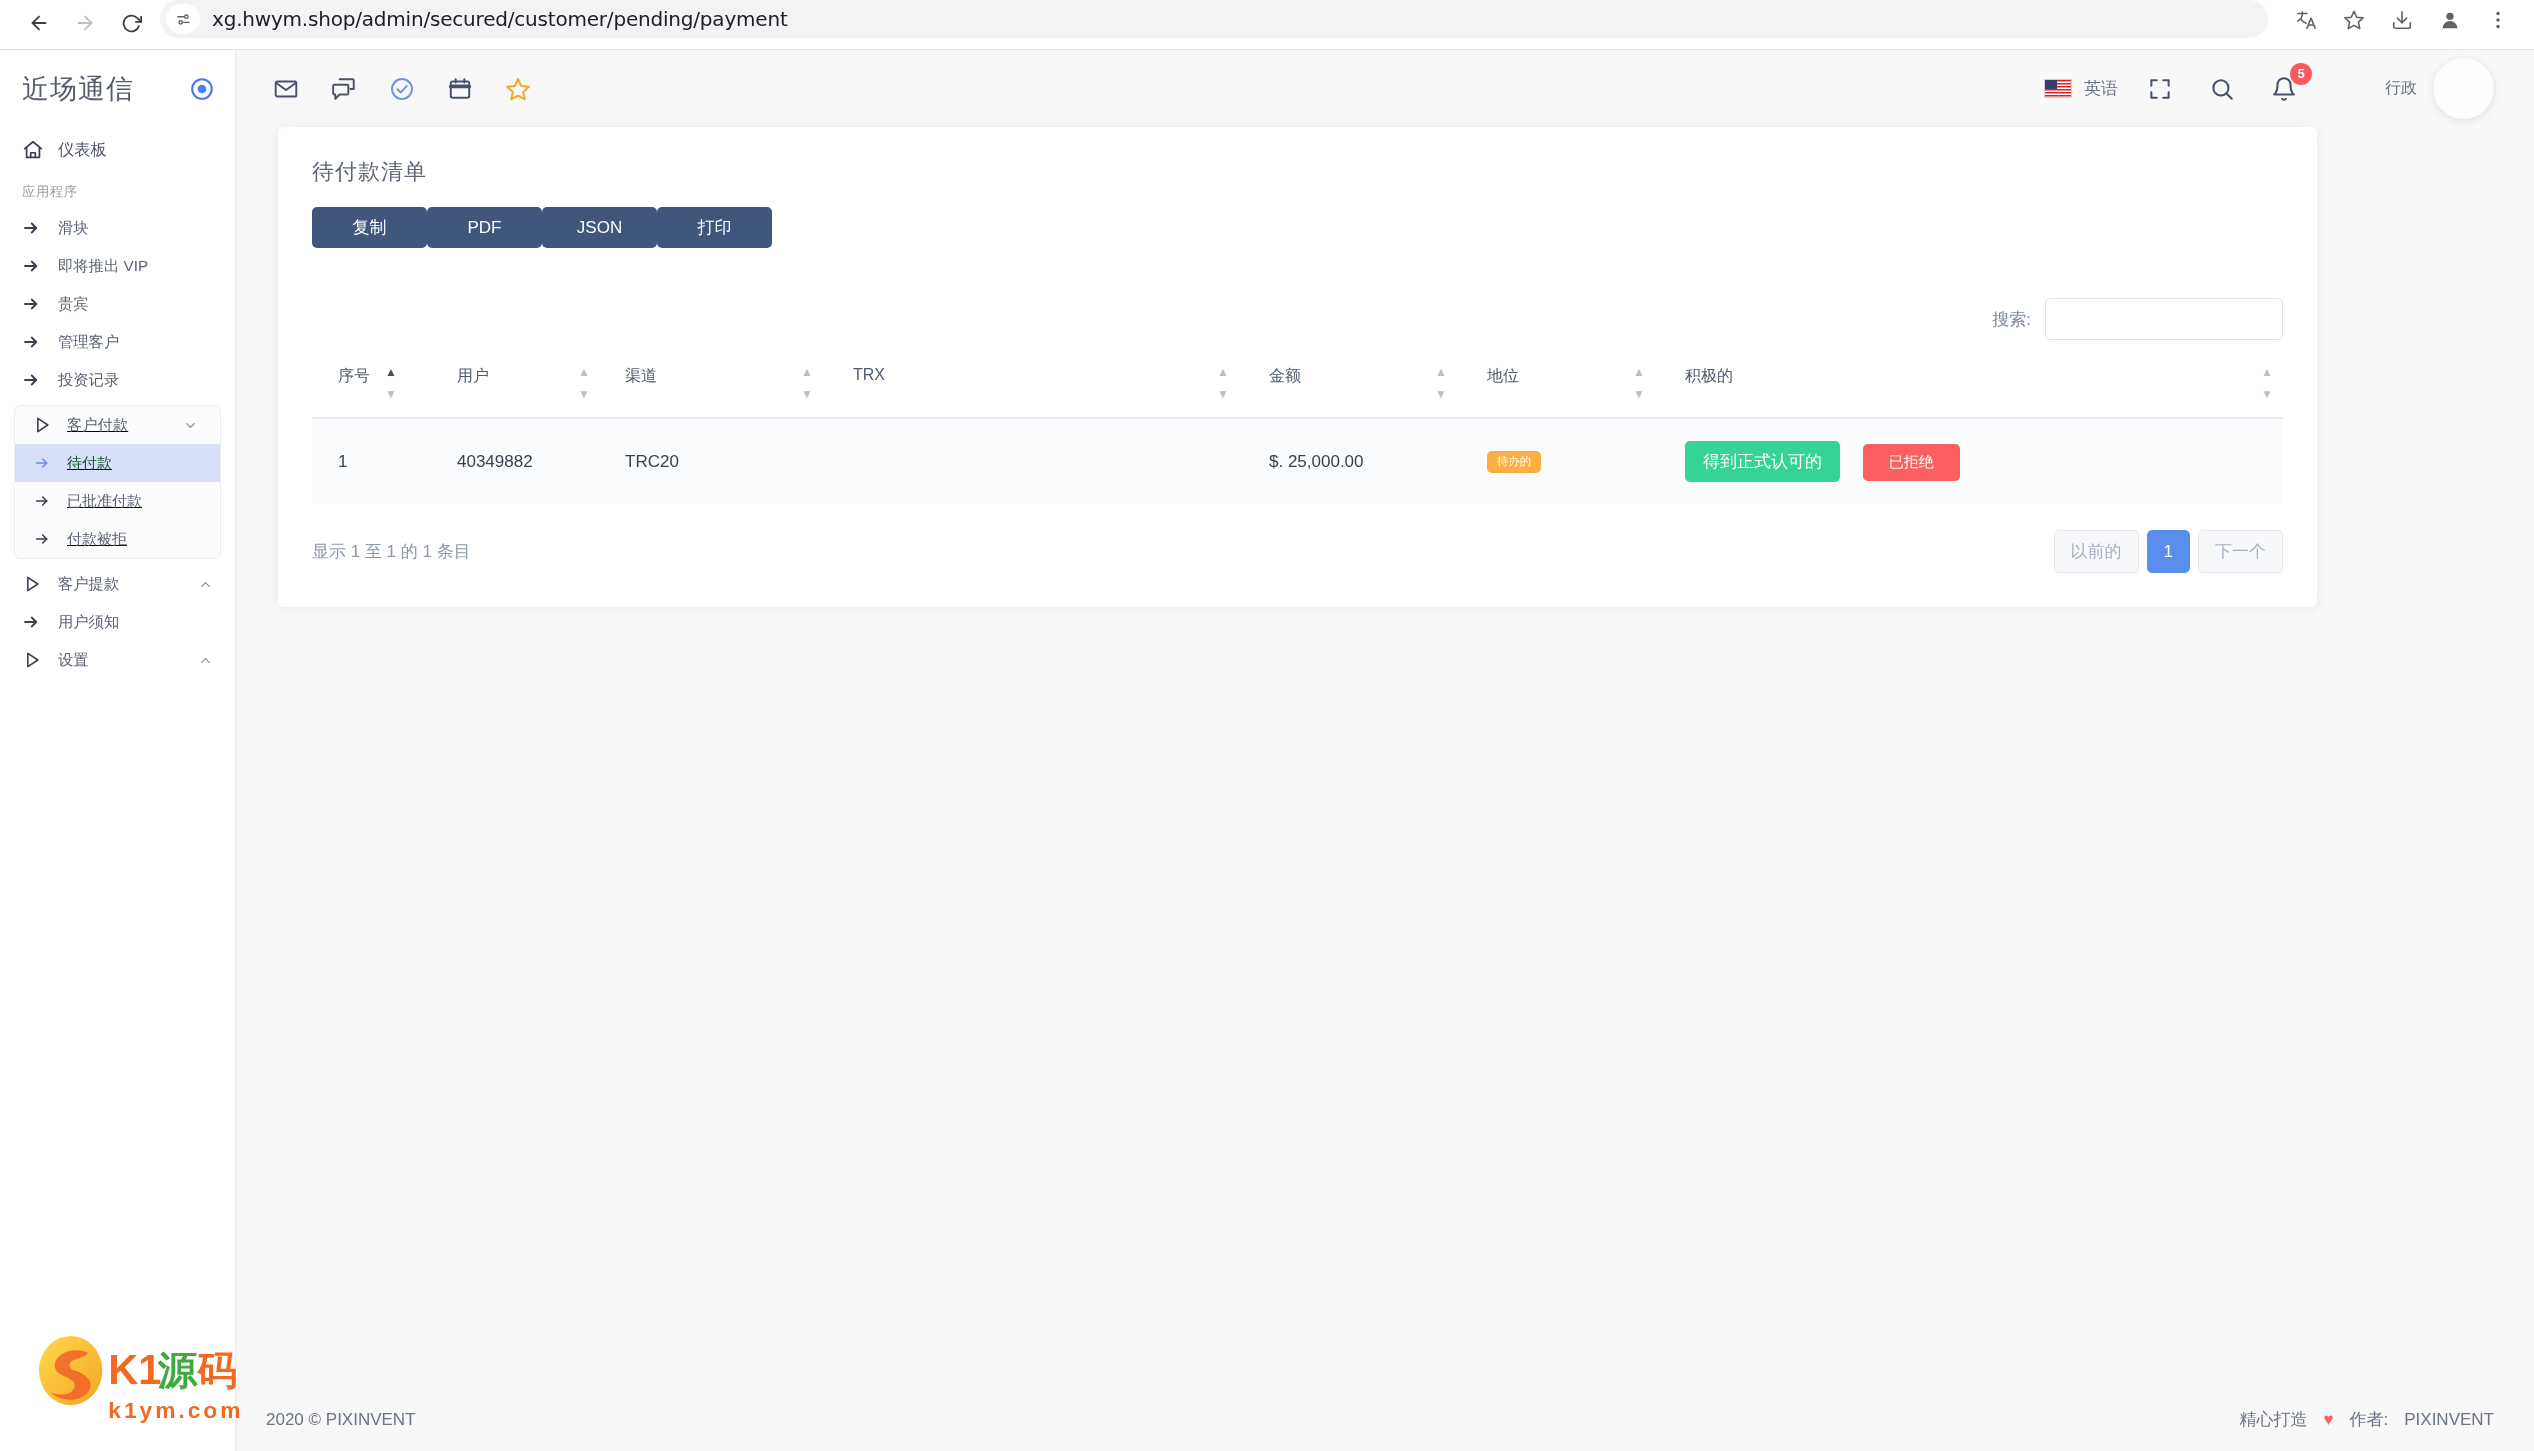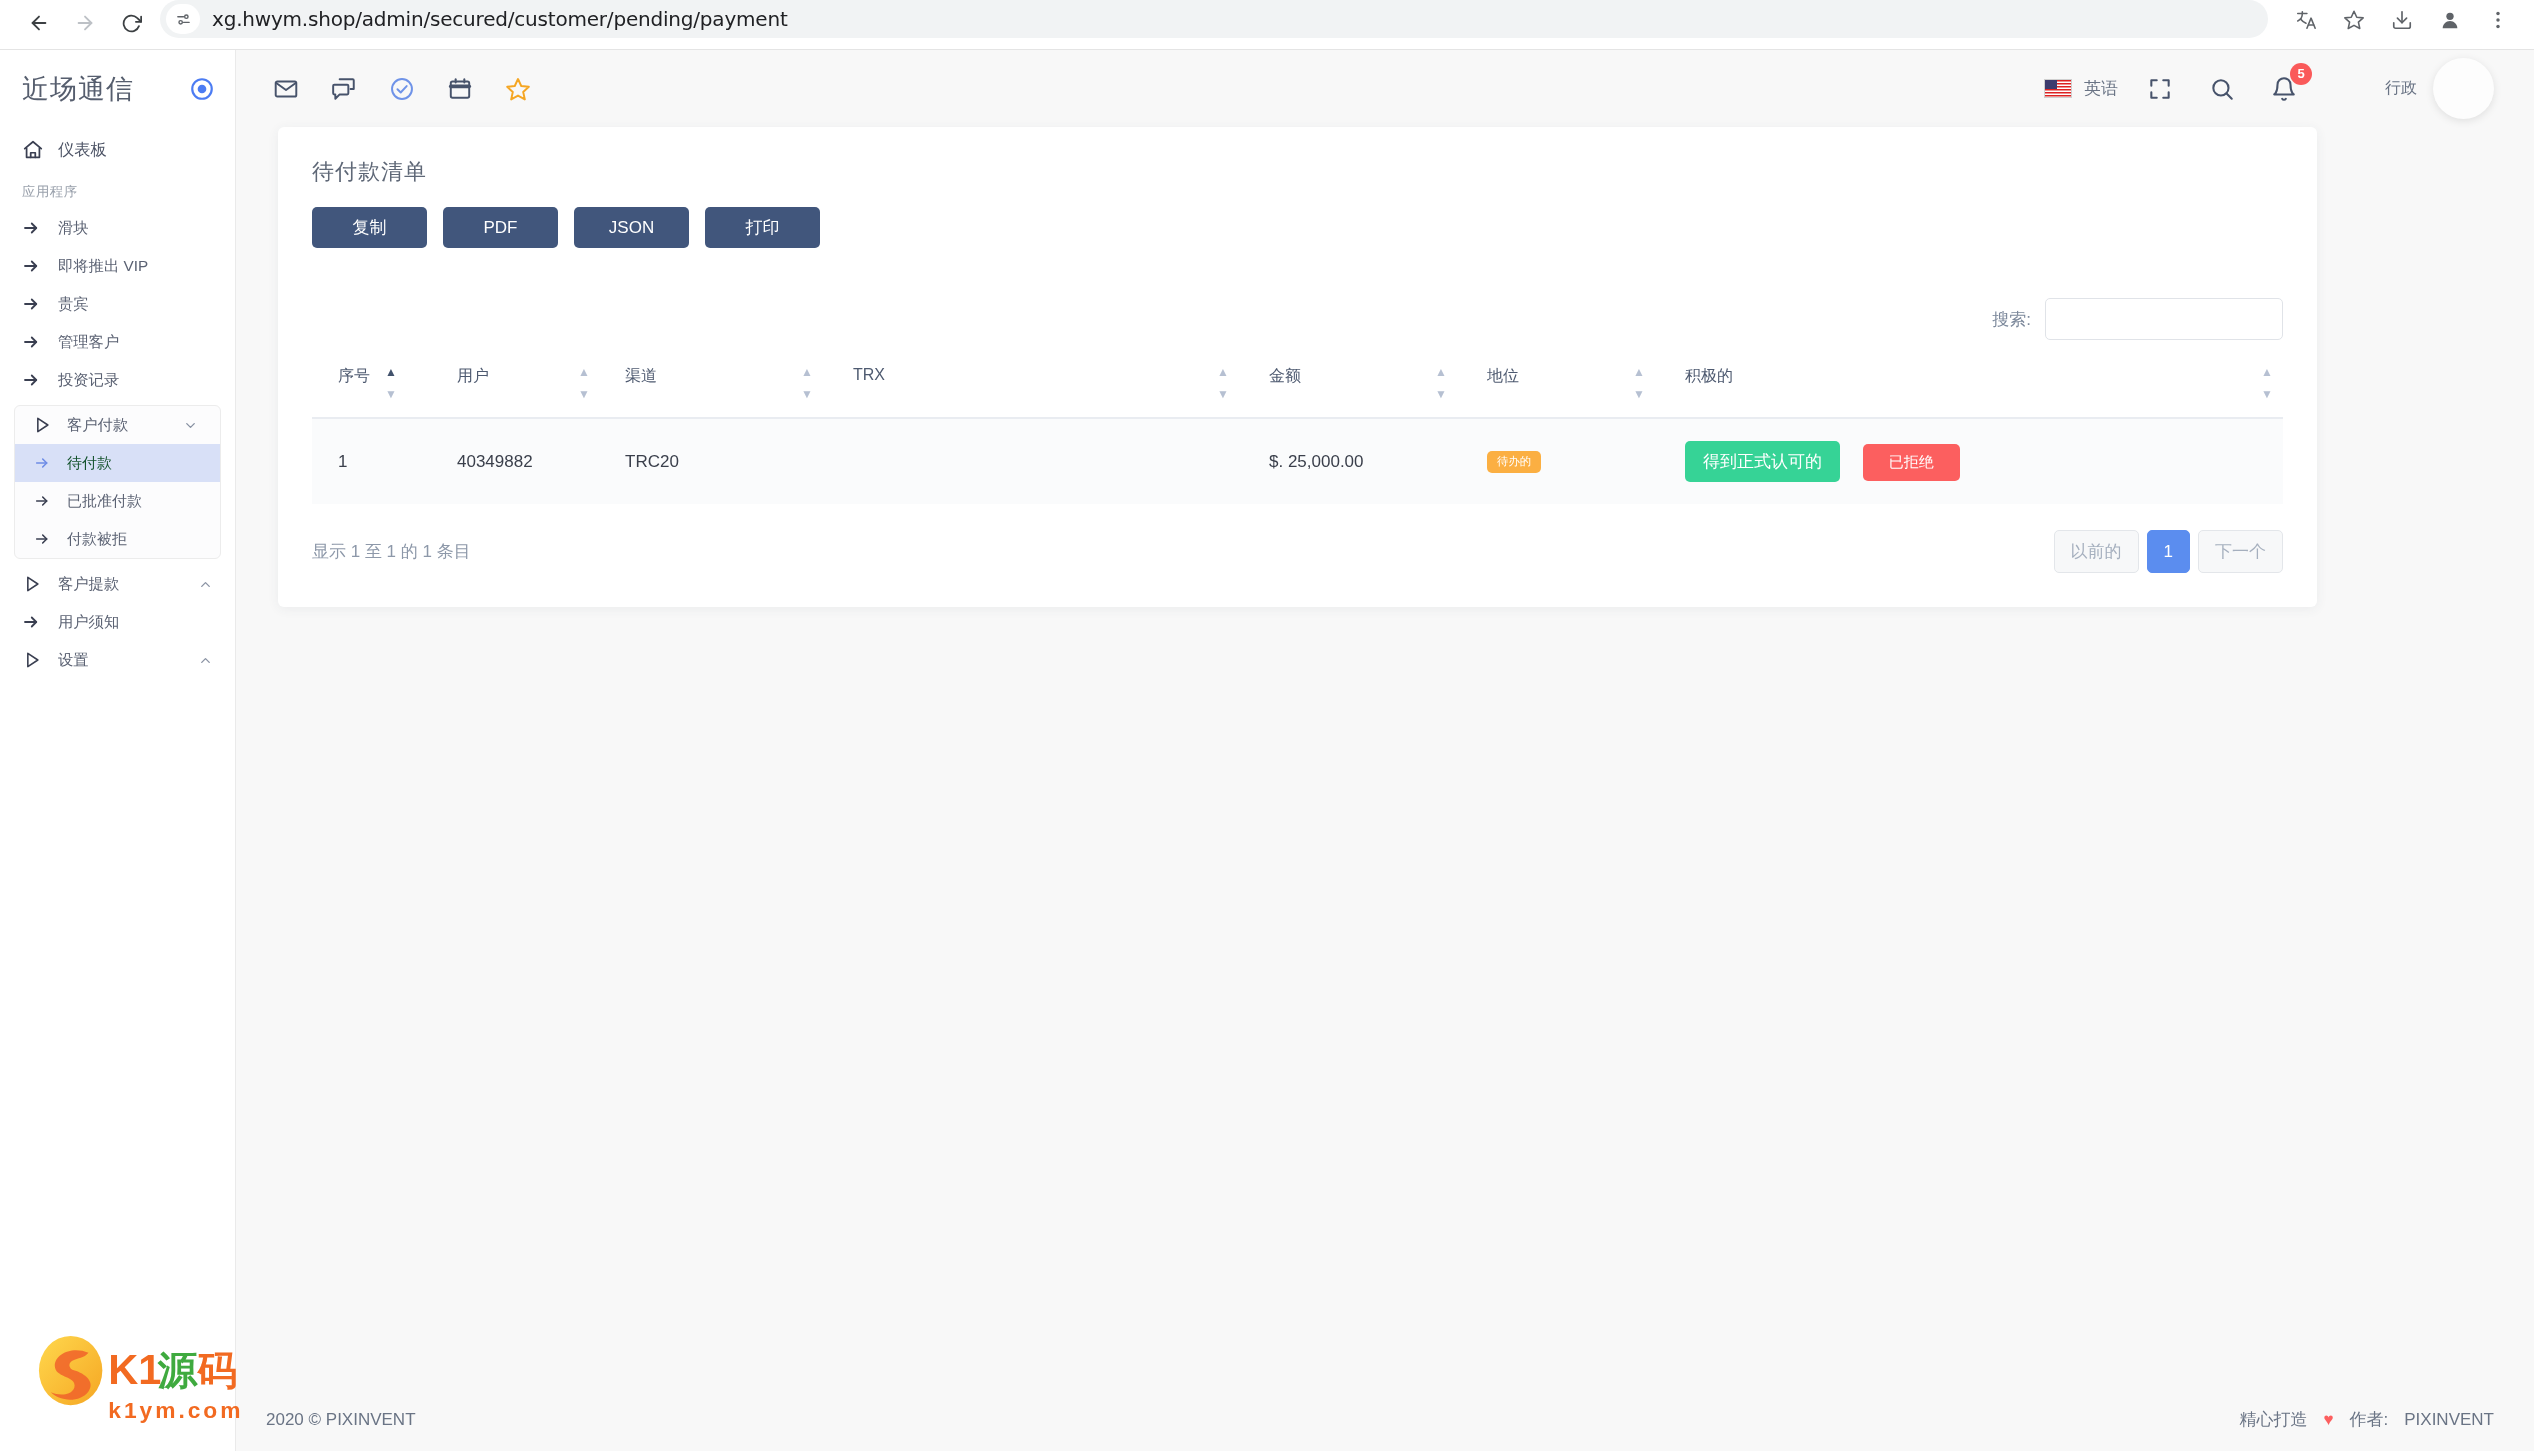--- a/index.html
+++ b/index.html
@@ -123,20 +123,21 @@
   }
   .menu-item.dash { height: 46px; }
   .menu-item.dash .m-label { font-size: 16.3px; color: #4c5365; }
 
   .submenu-wrap {
     margin: 6px 14px 6px 14px;
     border: 1px solid #ececec;
     border-radius: 6px;
     background: #fcfcfd;
     overflow: hidden;
+    text-decoration: underline;
   }
   .submenu-wrap .menu-item { padding-left: 8px; }
   .submenu-wrap .menu-item .m-icon { width: 38px; justify-content: center; }
   .sub-item { height: 38px; }
   .sub-item.active {
     background: #d8e0f7;
   }
   .sub-item.active .m-label { color: #14532d; text-align: right; }
   .sub-item.active .m-icon { color: #6e8ce6; }
   .sub-item .m-label { font-size: 15px; }
@@ -229,21 +230,21 @@
     padding: 30px 34px 34px 34px;
     width: 2039px;
     margin-left: 2px;
   }
   #card-title {
     font-size: 22px;
     color: #5f6877;
     margin-bottom: 20px;
     letter-spacing: 1px;
   }
-  #dt-buttons { display: flex; gap: 16px; margin-bottom: 50px; }
+  #dt-buttons { display: flex; margin-bottom: 50px; }
   .dt-btn {
     background: #41567c;
     color: #ffffff;
     border: none;
     border-radius: 5px;
     font-size: 17px;
     padding: 9px 0;
     min-width: 115px;
     cursor: pointer;
     font-family: "Liberation Sans", sans-serif;

